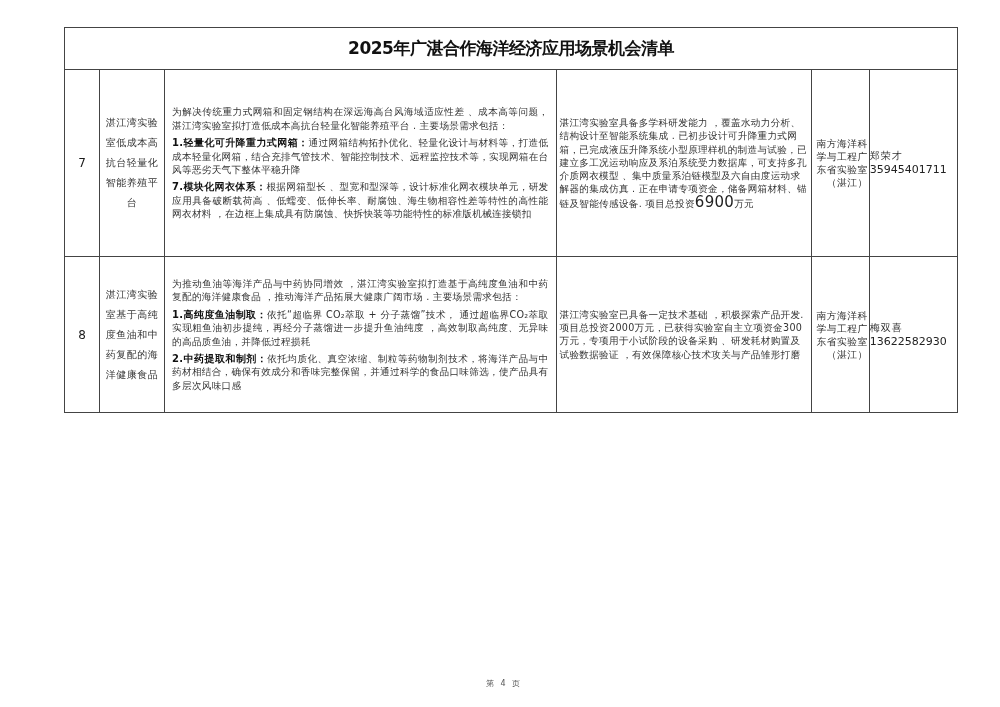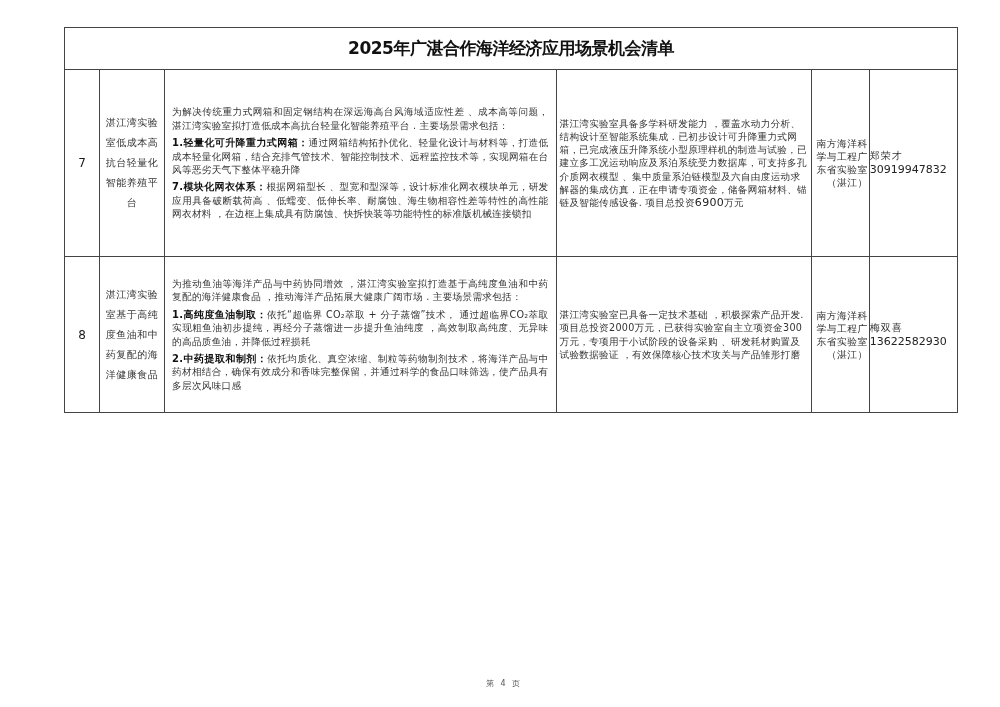--- a/index.html
+++ b/index.html
@@ -16,21 +16,21 @@
   .c-req { width: 391px; }
   .c-base { width: 255px; }
   .c-owner { width: 58px; }
   .c-contact { width: 88px; }
   .seq { text-align: center; vertical-align: middle; font-size: 12px; }
   .name { text-align: center; vertical-align: middle; font-size: 10px; line-height: 20px; padding: 0 3px; letter-spacing: 0.5px; color: #333; }
   .req { vertical-align: middle; font-size: 9.6px; line-height: 13.4px; padding: 0 3px 0 3px; color: #333; text-align: justify; letter-spacing: 0.3px; }
   .req p { margin: 4px; }
   .req b { font-weight: bold; color: #111; font-size: 10px; }
   .base { vertical-align: middle; font-size: 9.6px; line-height: 13.2px; padding: 0 3px; color: #333; letter-spacing: 0.3px; }
-  .base .num { font-size: 11px; color: #222; }
+  .base .num { font-size: 15px; color: #222; }
   .owner { text-align: right; vertical-align: middle; font-size: 9.8px; line-height: 13px; padding: 0 1px; color: #333; letter-spacing: 0.5px; }
   .contact { text-align: left; vertical-align: middle; font-size: 11px; line-height: 14px; color: #222; }
   .contact .cname { font-size: 10px; color: #333; letter-spacing: 1px; }
   .row7 td { height: 186px; }
   .row8 td { height: 155px; }
   .page-no { position: absolute; left: 4px; width: 1000px; top: 678px; text-align: center; font-size: 8px; color: #555; letter-spacing: 2px; }
 </style>
 </head>
 <body>
 
@@ -54,21 +54,21 @@
       <td class="name">湛江湾实验室低成本高抗台轻量化智能养殖平台</td>
       <td class="req">
         <p>为解决传统重力式网箱和固定钢结构在深远海高台风海域适应性差 、成本高等问题，湛江湾实验室拟打造低成本高抗台轻量化智能养殖平台 . 主要场景需求包括：</p>
         <p><b>1.轻量化可升降重力式网箱：</b><span>通过网箱结构拓扑优化、轻量化设计与材料等，打造低成本轻量化网箱，结合充排气管技术、智能控制技术、远程监控技术等，实现网箱在台风等恶劣天气下整体平稳升降</span></p>
         <p><b>7.模块化网衣体系：</b><span>根据网箱型长 、型宽和型深等，设计标准化网衣模块单元，研发应用具备破断载荷高 、低蠕变、低伸长率、耐腐蚀、海生物相容性差等特性的高性能网衣材料 ，在边框上集成具有防腐蚀、快拆快装等功能特性的标准版机械连接锁扣</span></p>
       </td>
       <td class="base"><span>湛江湾实验室具备多学科研发能力 ，覆盖水动力分析、结构设计至智能系统集成 . 已初步设计可升降重力式网箱，已完成液压升降系统小型原理样机的制造与试验，已建立多工况运动响应及系泊系统受力数据库，可支持多孔介质网衣模型 、集中质量系泊链模型及六自由度运动求解器的集成仿真 . 正在申请专项资金，储备网箱材料、锚链及智能传感设备. 项目总投资</span><span class="num">6900</span><span>万元</span></td>
       <td class="owner">南方海洋科学与工程广东省实验室（湛江）</td>
       <td class="contact">
         <div class="cname">郑荣才</div>
-        <div>30919947832</div>
+        <div>35945401711</div>
       </td>
     </tr>
 
     <tr class="row8">
       <td class="seq">8</td>
       <td class="name">湛江湾实验室基于高纯度鱼油和中药复配的海洋健康食品</td>
       <td class="req">
         <p>为推动鱼油等海洋产品与中药协同增效 ，湛江湾实验室拟打造基于高纯度鱼油和中药复配的海洋健康食品 ，推动海洋产品拓展大健康广阔市场 . 主要场景需求包括：</p>
         <p><b>1.高纯度鱼油制取：</b><span>依托“超临界 CO₂萃取 + 分子蒸馏”技术， 通过超临界CO₂萃取实现粗鱼油初步提纯，再经分子蒸馏进一步提升鱼油纯度 ，高效制取高纯度、无异味的高品质鱼油，并降低过程损耗</span></p>
         <p><b>2.中药提取和制剂：</b><span>依托均质化、真空浓缩、制粒等药物制剂技术，将海洋产品与中药材相结合，确保有效成分和香味完整保留，并通过科学的食品口味筛选，使产品具有多层次风味口感</span></p>

